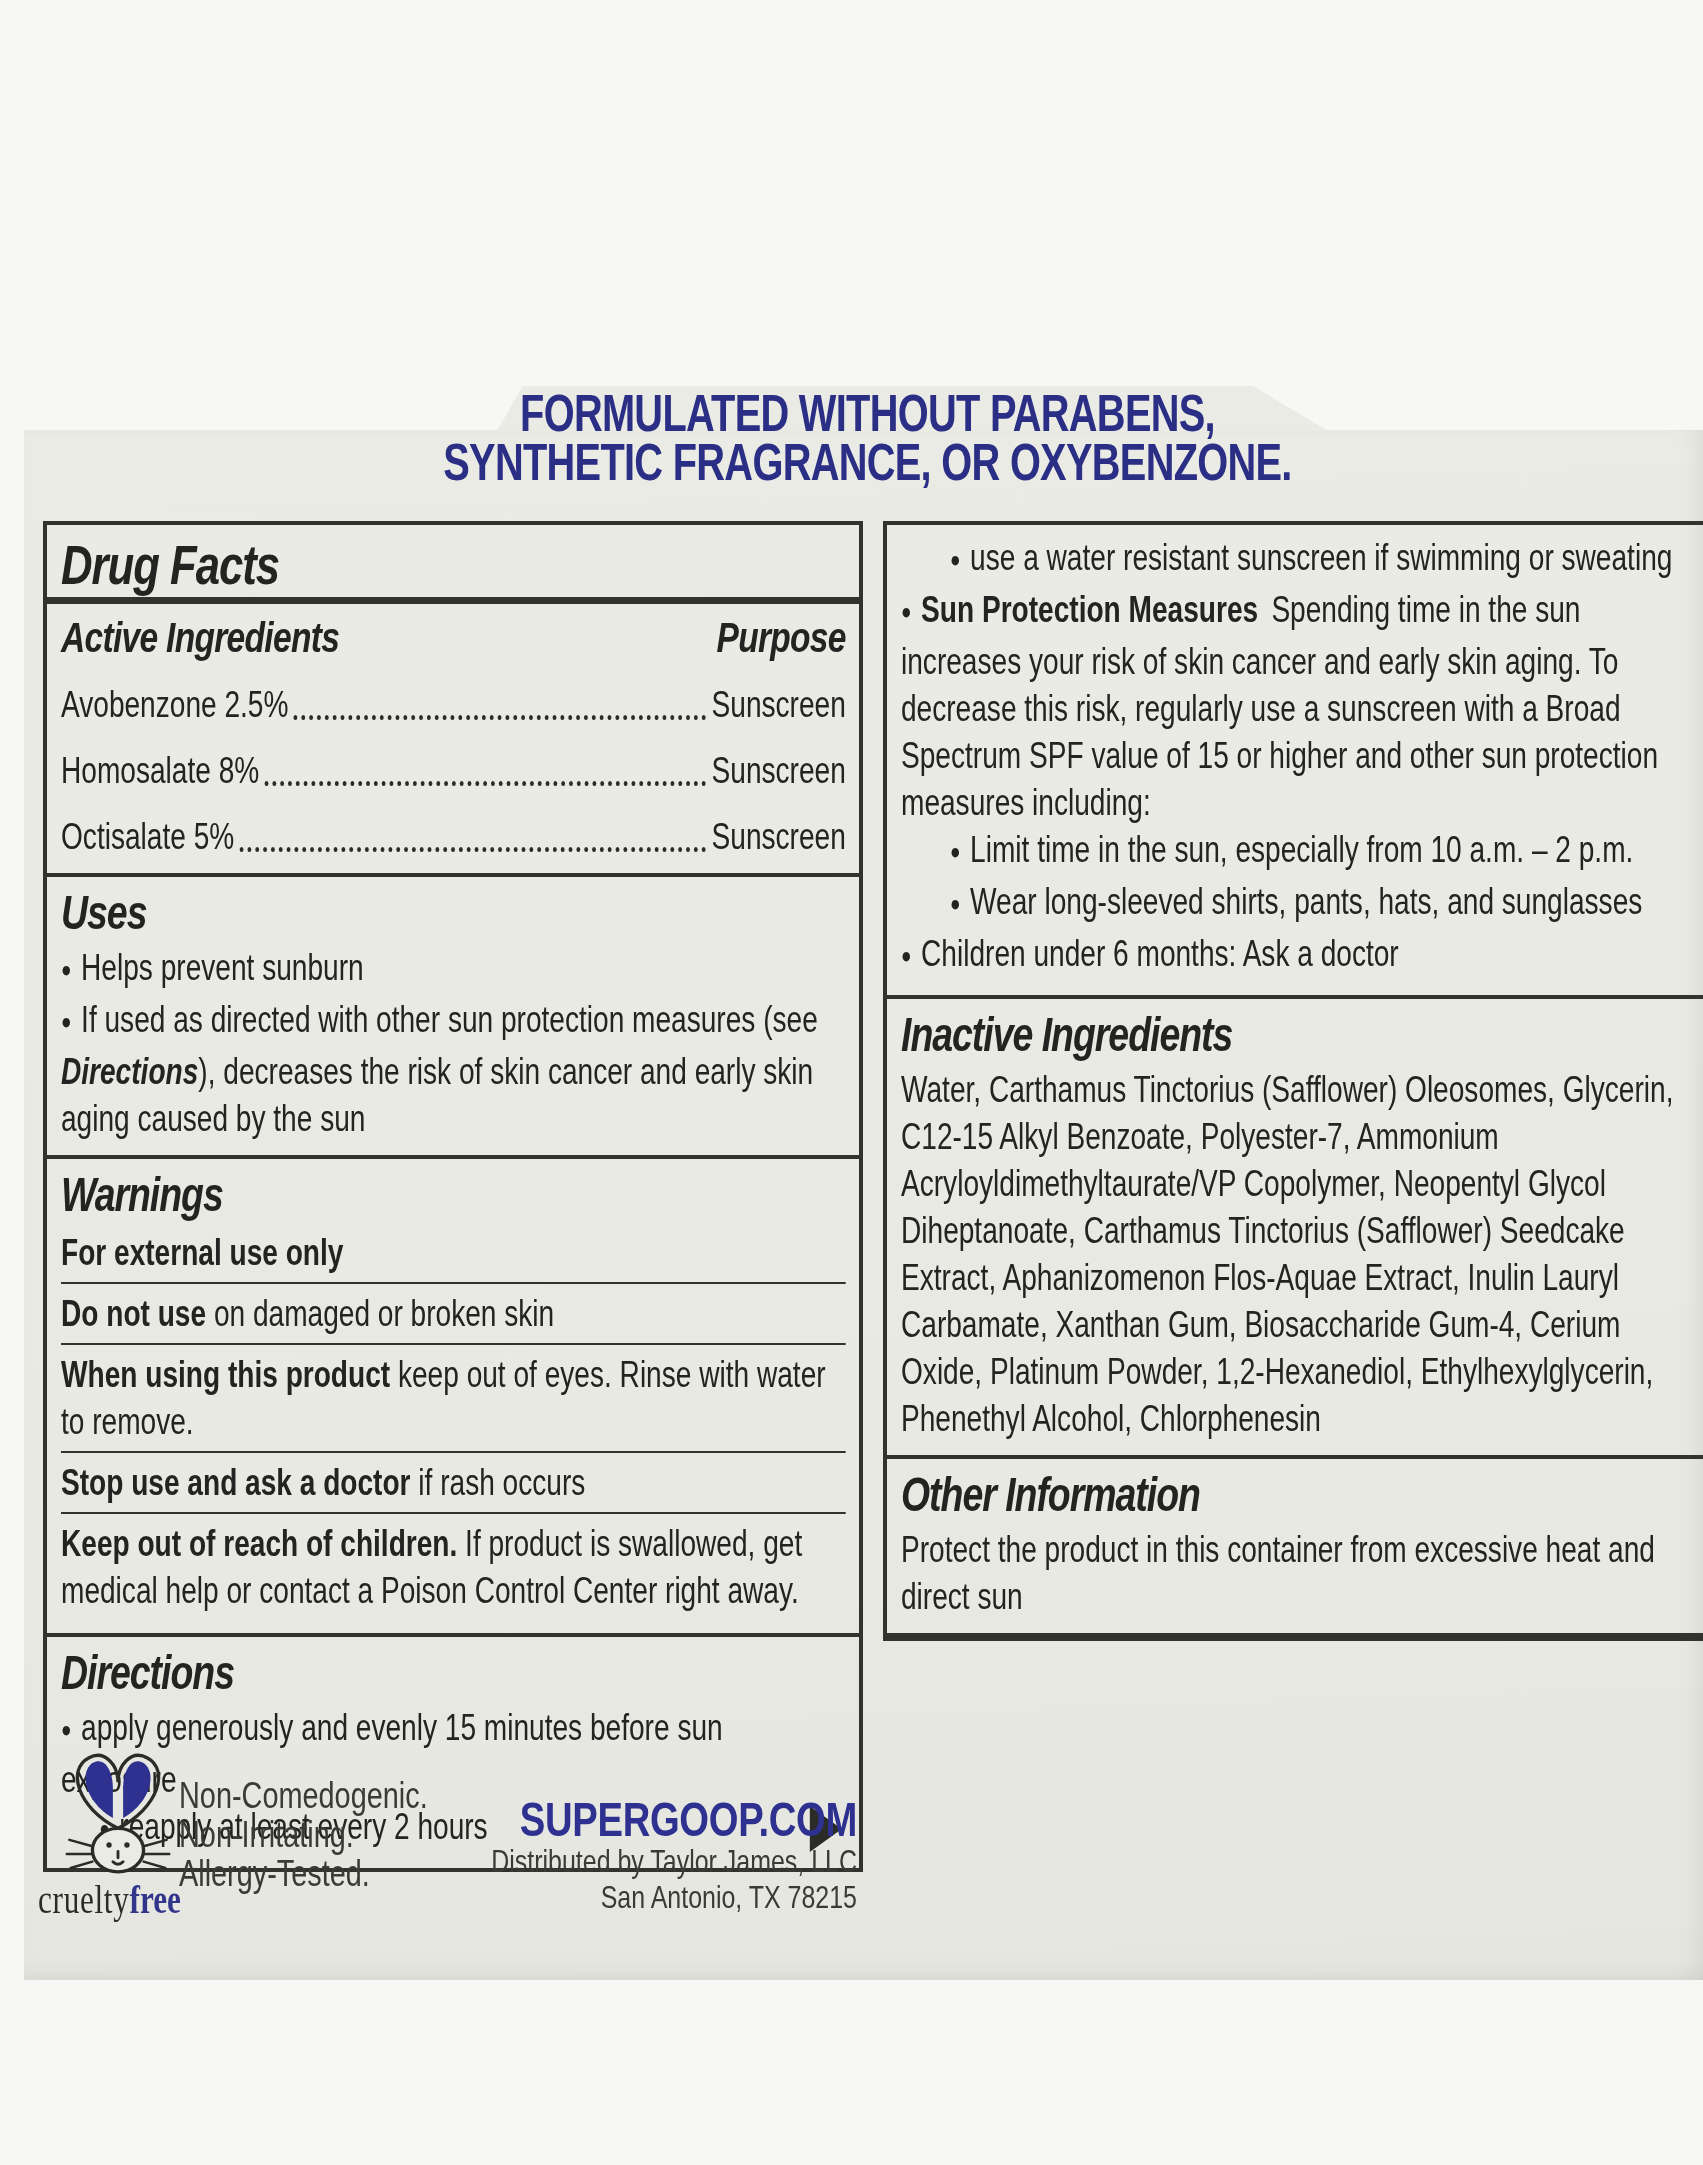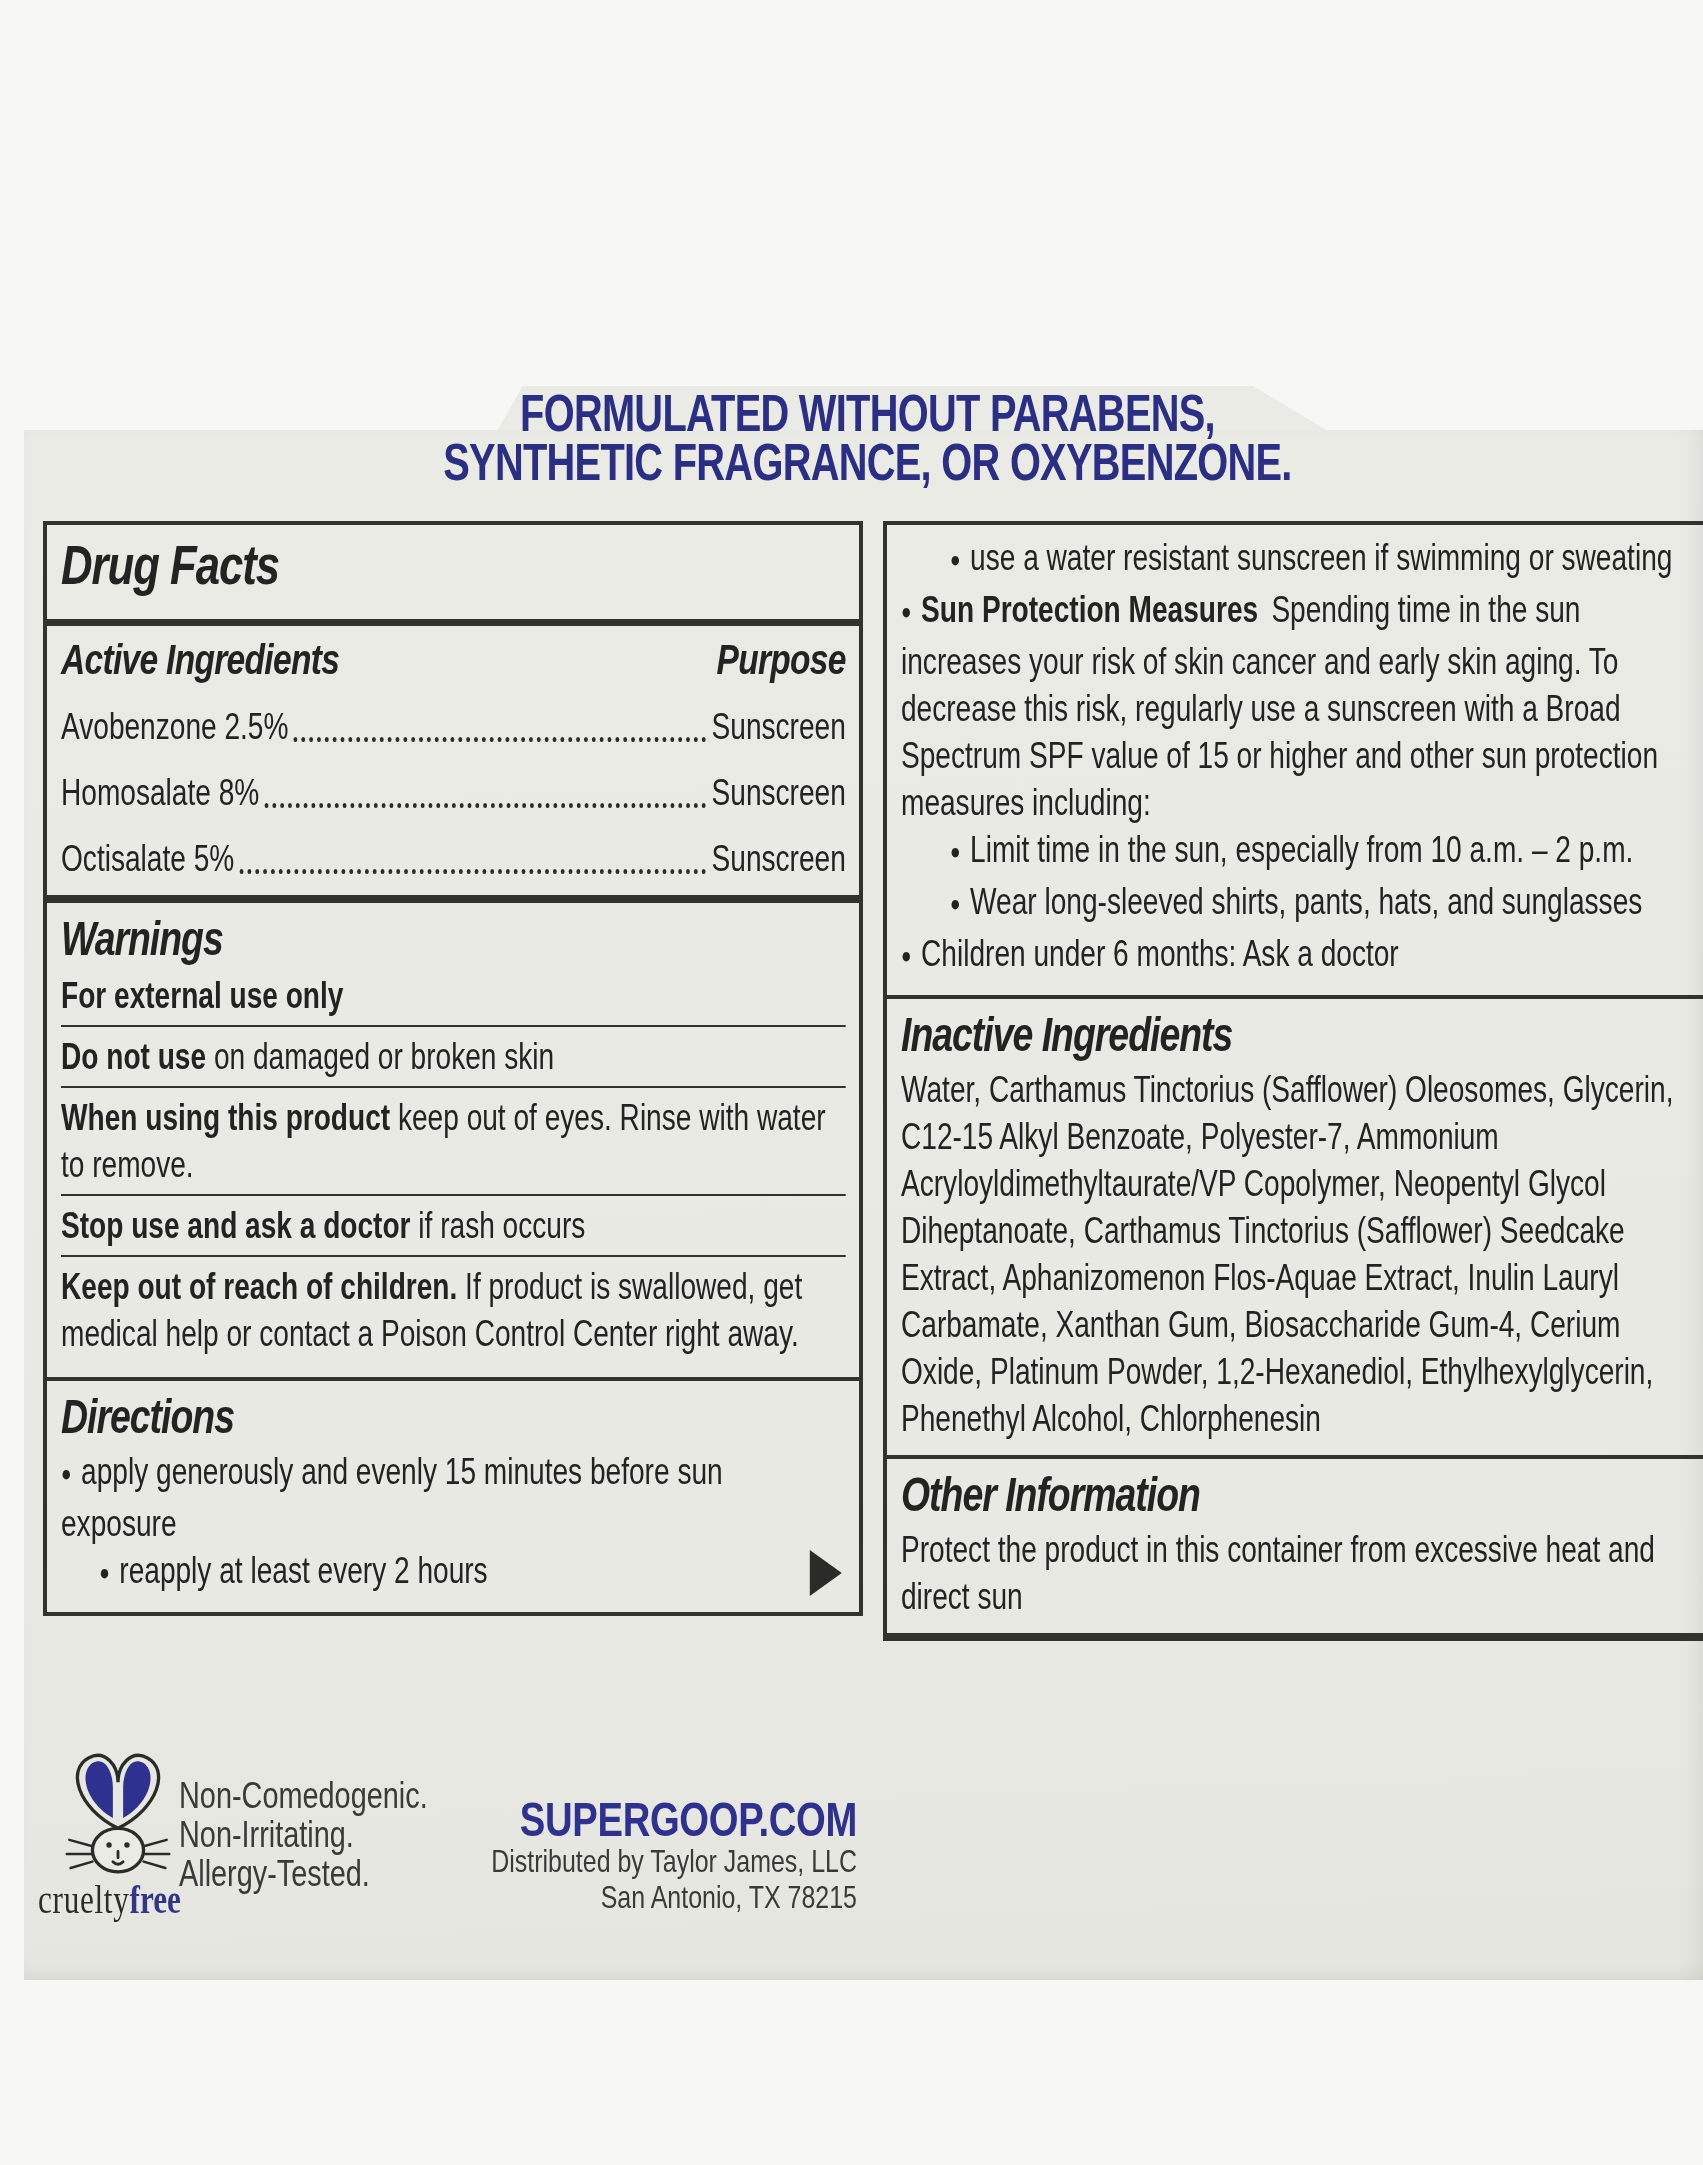--- a/index.html
+++ b/index.html
@@ -97,21 +97,21 @@
 <div class="label">
   <div class="label-tab"></div>
 
   <div class="banner" style="color:#2b2e85;">
     <div>FORMULATED WITHOUT PARABENS,</div>
     <div>SYNTHETIC FRAGRANCE, OR OXYBENZONE.</div>
   </div>
 
   <div class="box box-left">
 
-    <div class="sec" style="padding-bottom:23px;border-radius:27px;">
+    <div class="sec" style="padding-bottom:1px;border-radius:27px;">
       <div class="hdg hdg-df cz">Drug Facts</div>
     </div>
 
     <div class="rule-heavy"></div>
 
     <div class="sec">
       <div class="ai-head cz">
         <span>Active Ingredients</span>
         <span>Purpose</span>
       </div>
@@ -127,20 +127,25 @@
       </div>
       <div class="ing-row cz">
         <span>Octisalate 5%</span>
         <span class="dots"></span>
         <span>Sunscreen</span>
       </div>
     </div>
 
     <div class="rule"></div>
 
+    <div class="sec">
+      <div class="hdg cz">Uses</div>
+      <p class="b cz">Helps prevent sunburn</p>
+      <p class="b cz"><span>If used as directed with other sun protection measures (see </span><span class="em-bi">Directions</span><span>), decreases the risk of skin cancer and early skin aging caused by the sun</span></p>
+    </div>
 
     <div class="rule"></div>
 
     <div class="sec">
       <div class="hdg cz" style="margin-bottom:0;">Warnings</div>
       <div class="warn-list cz">
         <div class="warn-item">
           <span class="bold">For external use only</span><span></span>
         </div>
         <div class="warn-item">

